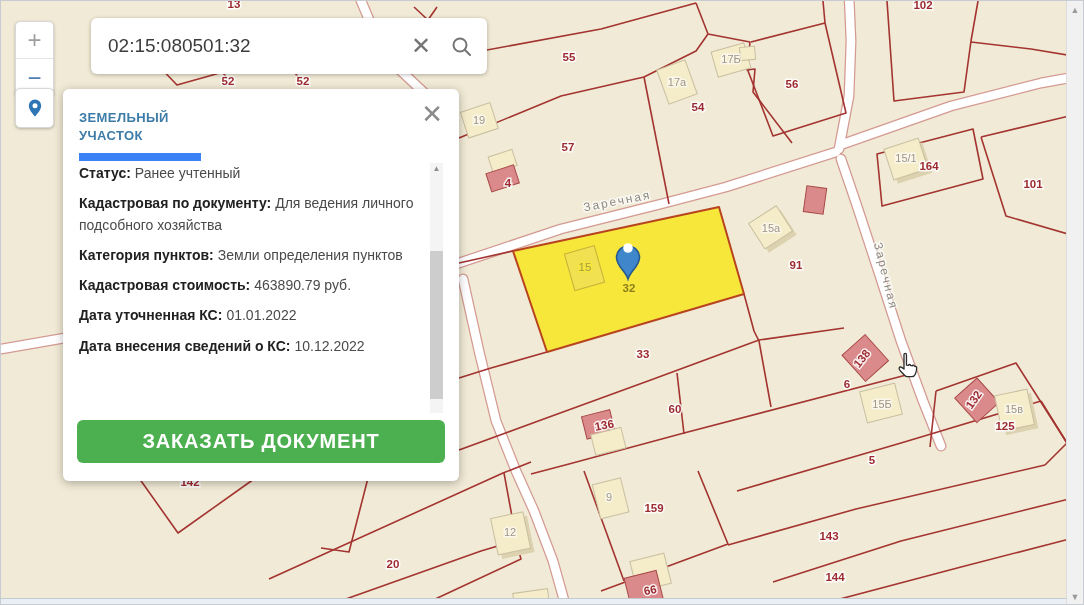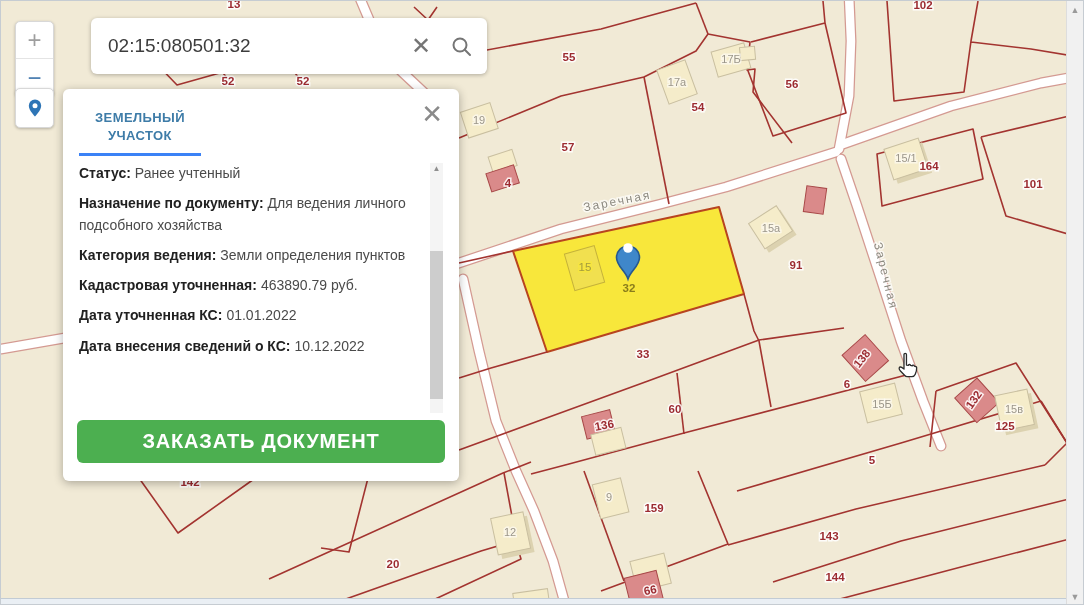--- a/index.html
+++ b/index.html
@@ -34,23 +34,23 @@
              border-radius:6px;box-shadow:0 1px 4px rgba(0,0,0,.28);display:flex;align-items:center;margin-left:28px;}
   #searchbar input{flex:1;border:none;outline:none;font-size:19px;color:#3c3c3c;padding:0 0 0 17px;
                    font-family:"Liberation Sans",sans-serif;background:transparent;}
   .sic{width:40px;height:40px;border:none;background:transparent;cursor:pointer;color:#757575;
        font-size:24px;display:flex;align-items:center;justify-content:center;padding:0;}
   
   #popup{position:absolute;left:62px;top:88px;width:396px;height:392px;z-index:11;background:#fff;
          border-radius:6px;box-shadow:0 2px 10px rgba(0,0,0,.3);box-sizing:border-box;}
   #popup-close{position:absolute;top:10px;right:8px;border:none;background:none;font-size:26px;
                color:#8a8a8a;cursor:pointer;font-weight:300;line-height:1;padding:2px 8px;}
-  #tab{display:inline-block;margin:20px 0 0 16px;width:122px;text-align:center;font-size:13px;
+  #tab{display:inline-block;margin:20px 0 0 16px;width:122px;font-size:13px;
        font-weight:700;color:#3e7ca8;letter-spacing:.4px;line-height:1.35;text-transform:uppercase;
-       border-bottom:3px solid #3b82f6;padding-bottom:9px;cursor:pointer;}
+       border-bottom:8px solid #3b82f6;padding-bottom:9px;cursor:pointer;}
   #fields{position:absolute;left:16px;top:74px;width:344px;height:250px;overflow:hidden;}
   .frow{margin-bottom:9px;font-size:14px;line-height:1.52;color:#4a4a4a;}
   .frow b{color:#212121;margin-right:4px;}
   #pscroll{position:absolute;right:16px;top:74px;width:13px;height:250px;background:#f4f4f4;}
   #pscroll .arr{position:absolute;left:0;width:13px;height:12px;font-size:8px;color:#8f8f8f;text-align:center;line-height:12px;}
   #pthumb{position:absolute;left:0;top:88px;width:13px;height:148px;background:#cdcdcd;}
   #order-btn{position:absolute;left:14px;bottom:18px;width:368px;height:43px;background:#4caf50;
              border:none;border-radius:6px;color:#fff;font-size:20px;font-weight:700;letter-spacing:.8px;
              cursor:pointer;font-family:"Liberation Sans",sans-serif;}
   
@@ -223,25 +223,25 @@
   </div>
 
   <div id="popup">
     <button id="popup-close">✕</button>
     <div id="tab">ЗЕМЕЛЬНЫЙ УЧАСТОК</div>
 
     <div id="fields">
       <div class="frow">
         <b>Статус:</b><span>Ранее учтенный</span></div>
       <div class="frow">
-        <b>Назначение по документу:</b><span>Для ведения личного подсобного хозяйства</span></div>
-      <div class="frow">
-        <b>Категория ведения:</b><span>Земли определения пунктов</span></div>
-      <div class="frow">
-        <b>Кадастровая уточненная:</b><span>463890.79 руб.</span></div>
+        <b>Кадастровая по документу:</b><span>Для ведения личного подсобного хозяйства</span></div>
+      <div class="frow">
+        <b>Категория пунктов:</b><span>Земли определения пунктов</span></div>
+      <div class="frow">
+        <b>Кадастровая стоимость:</b><span>463890.79 руб.</span></div>
       <div class="frow">
         <b>Дата уточненная КС:</b><span>01.01.2022</span></div>
       <div class="frow">
         <b>Дата внесения сведений о КС:</b><span>10.12.2022</span></div>
     </div>
 
     <div id="pscroll">
       <div class="arr" style="top:0;">▲</div>
       <div id="pthumb"></div>
     </div>

